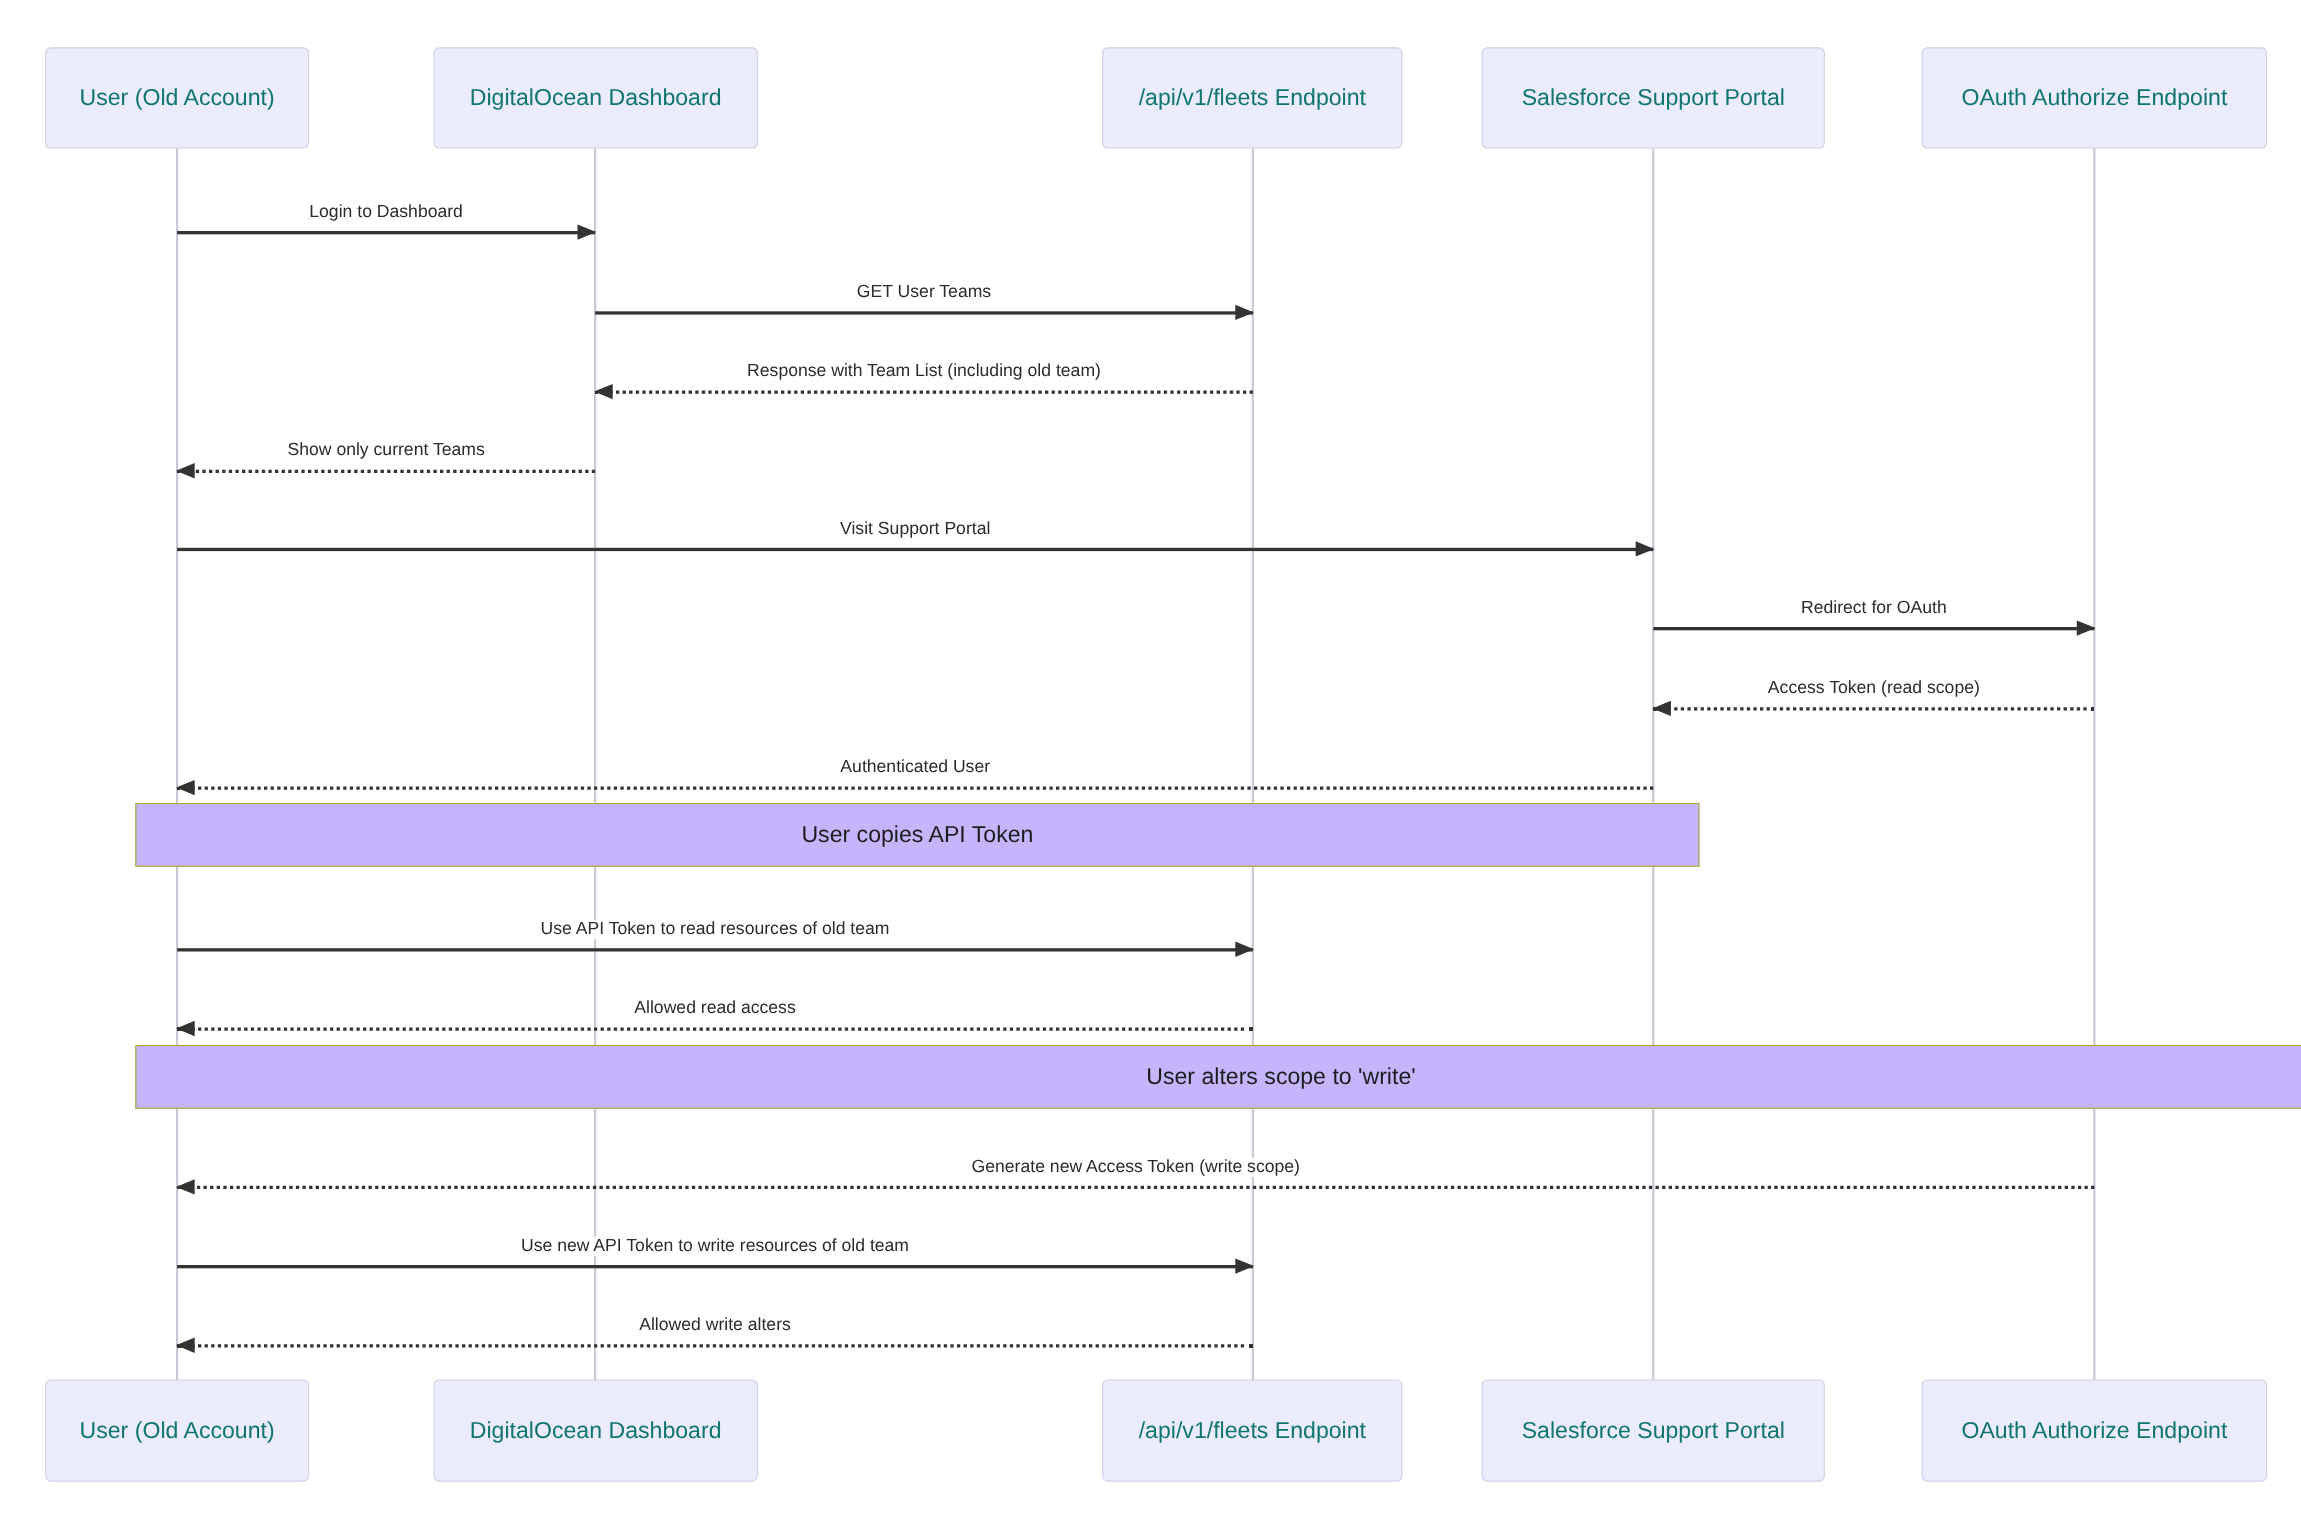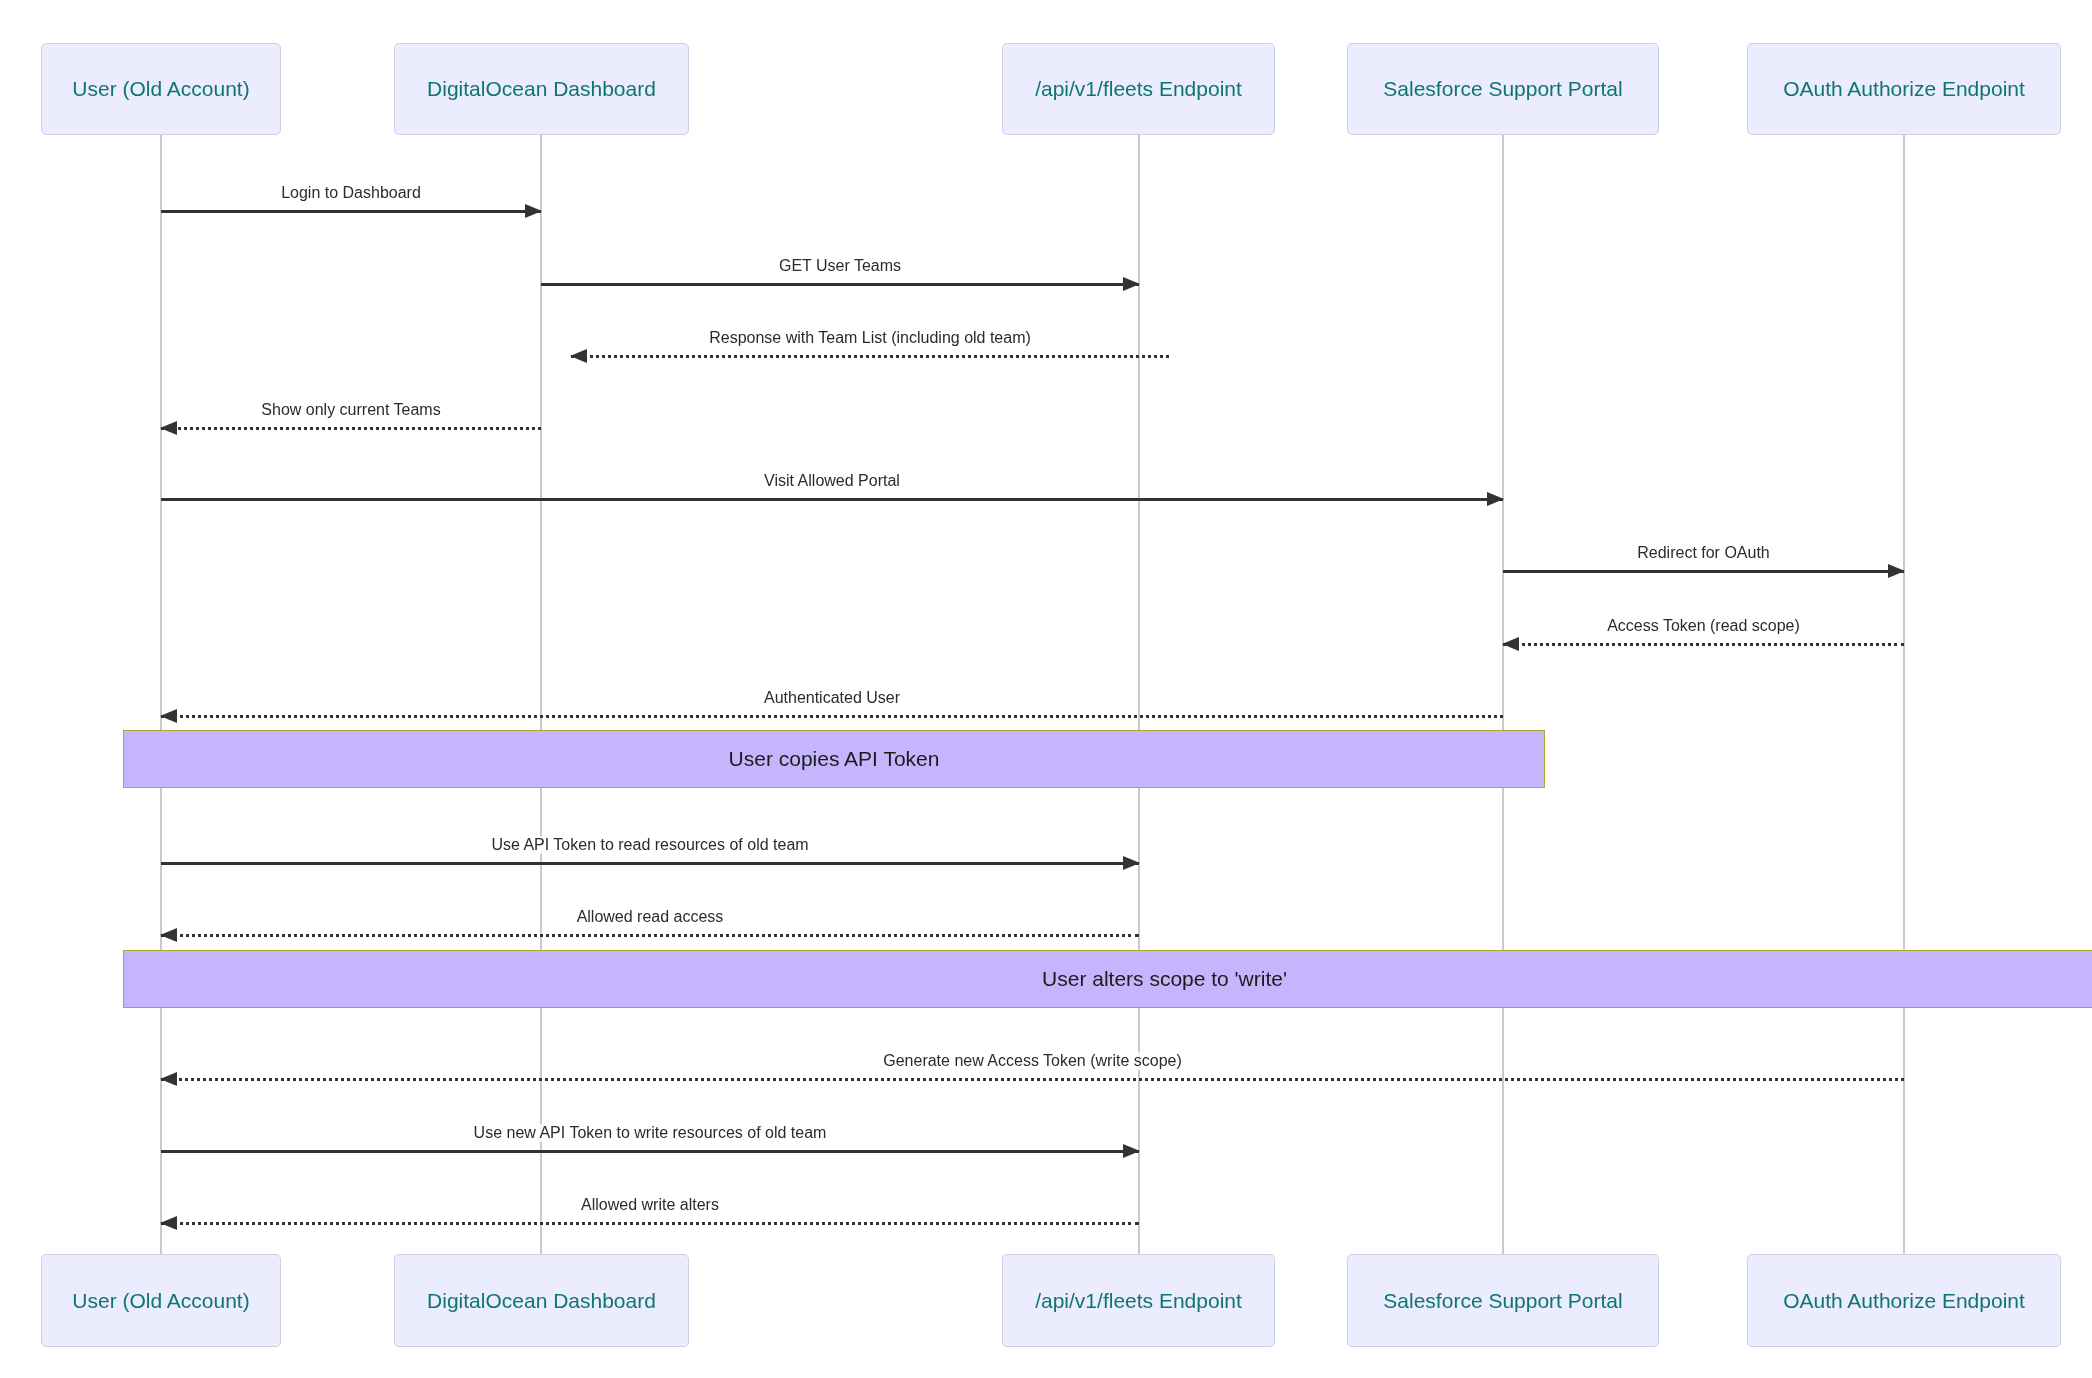--- a/index.html
+++ b/index.html
@@ -94,36 +94,36 @@
       <div class="arr right"></div>
     <div class="lbl">Login to Dashboard</div>
   </div>
 
   <div class="msg solid" style="left:541px;top:283px;width:598px">
     <div class="line"></div>
       <div class="arr right"></div>
     <div class="lbl">GET User Teams</div>
   </div>
 
-  <div class="msg dotted" style="left:571px;top:355px;width:598px">
+  <div class="msg dotted" style="left:541px;top:355px;width:598px">
     <div class="line"></div>
       <div class="arr left"></div>
     <div class="lbl">Response with Team List (including old team)</div>
   </div>
 
   <div class="msg dotted" style="left:161px;top:427px;width:380px">
     <div class="line"></div>
       <div class="arr left"></div>
     <div class="lbl">Show only current Teams</div>
   </div>
 
   <div class="msg solid" style="left:161px;top:498px;width:1342px">
     <div class="line"></div>
       <div class="arr right"></div>
-    <div class="lbl">Visit Allowed Portal</div>
+    <div class="lbl">Visit Support Portal</div>
   </div>
 
   <div class="msg solid" style="left:1503px;top:570px;width:401px">
     <div class="line"></div>
       <div class="arr right"></div>
     <div class="lbl">Redirect for OAuth</div>
   </div>
 
   <div class="msg dotted" style="left:1503px;top:643px;width:401px">
     <div class="line"></div>

